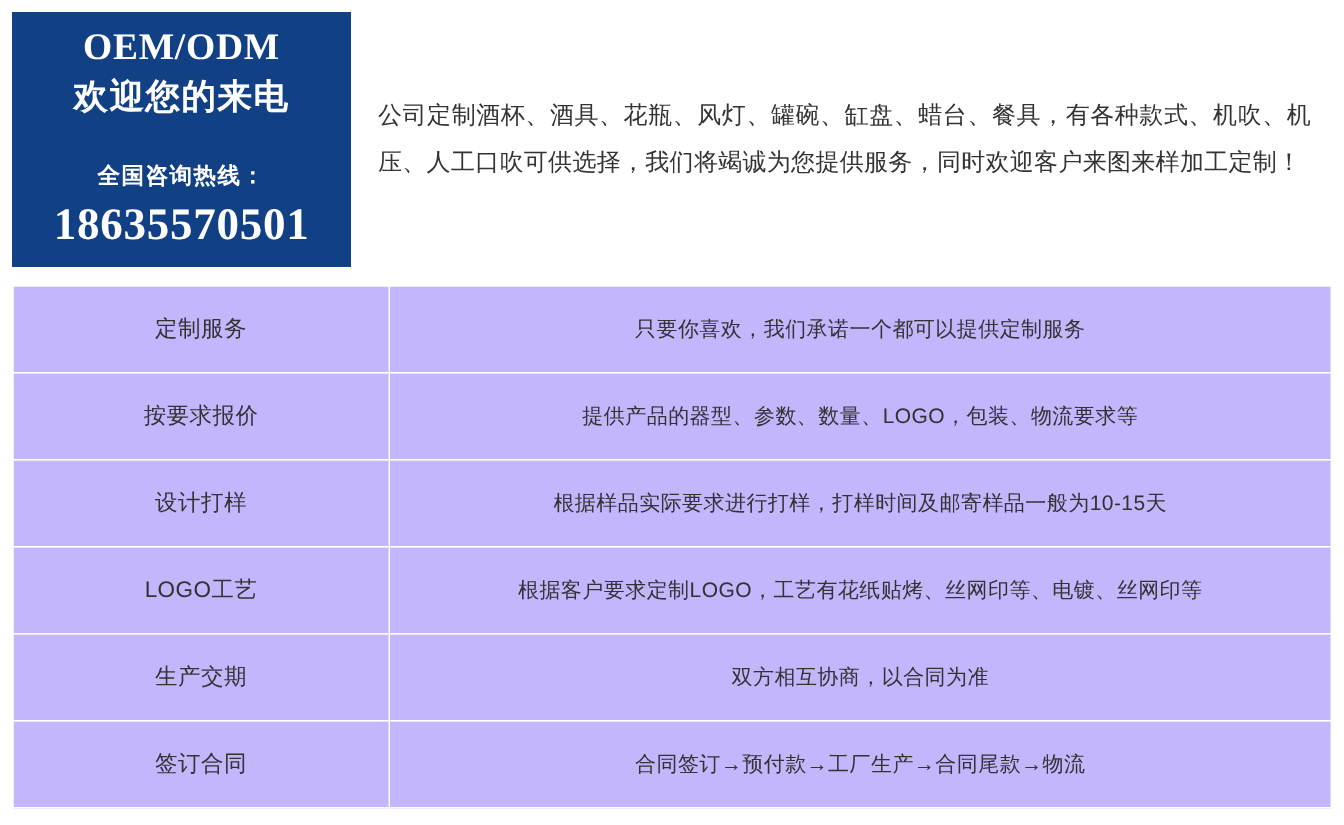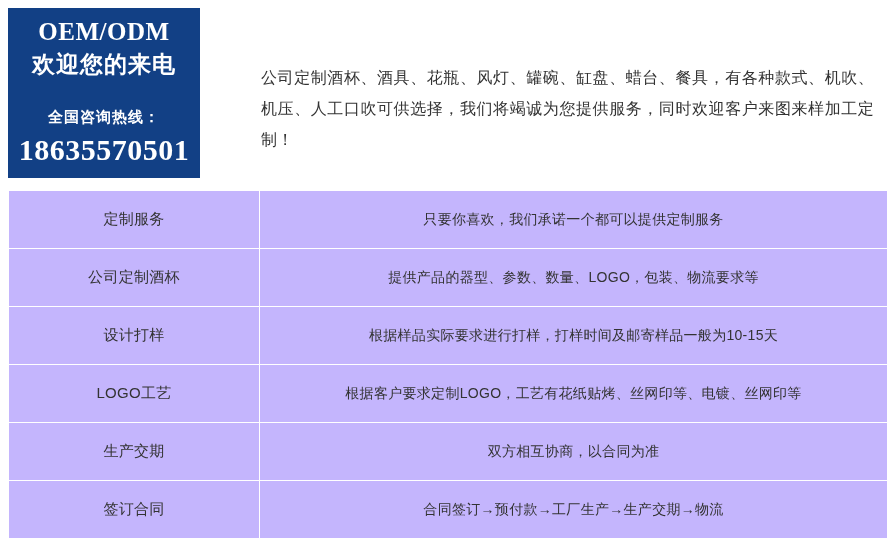--- a/index.html
+++ b/index.html
@@ -23,21 +23,21 @@
 
   
   .banner {
     display: flex;
     align-items: stretch;
     height: 178px;
     padding: 8px 8px 0 8px;
     box-sizing: border-box;
   }
   .banner-left {
-    width: 192px;
+    width: 226px;
     background: #124085;
     color: #ffffff;
     display: flex;
     flex-direction: column;
     align-items: center;
     justify-content: center;
     box-sizing: border-box;
     padding: 6px 4px 10px 4px;
   }
   .oem-line {
@@ -69,21 +69,20 @@
     letter-spacing: 0.5px;
     line-height: 1.1;
   }
   .banner-right {
     flex: 1;
     background: #ffffff;
     display: flex;
     align-items: flex-start;
     box-sizing: border-box;
     padding: 38px 14px 10px 18px;
-    margin-left: 43px;
   }
   .banner-desc {
     font-size: 16px;
     line-height: 1.95;
     color: #333333;
     letter-spacing: 0.2px;
     text-align: justify;
   }
 
   
@@ -129,35 +128,35 @@
     </div>
   </div>
 
   <table class="spec-table">
     <tbody>
       <tr>
         <td class="col-label">定制服务</td>
         <td class="col-value">只要你喜欢，我们承诺一个都可以提供定制服务</td>
       </tr>
       <tr>
-        <td class="col-label">公司定制酒杯</td>
+        <td class="col-label">按要求报价</td>
         <td class="col-value">提供产品的器型、参数、数量、LOGO，包装、物流要求等</td>
       </tr>
       <tr>
         <td class="col-label">设计打样</td>
         <td class="col-value">根据样品实际要求进行打样，打样时间及邮寄样品一般为10-15天</td>
       </tr>
       <tr>
         <td class="col-label">LOGO工艺</td>
         <td class="col-value">根据客户要求定制LOGO，工艺有花纸贴烤、丝网印等、电镀、丝网印等</td>
       </tr>
       <tr>
         <td class="col-label">生产交期</td>
         <td class="col-value">双方相互协商，以合同为准</td>
       </tr>
       <tr>
         <td class="col-label">签订合同</td>
-        <td class="col-value">合同签订→预付款→工厂生产→生产交期→物流</td>
+        <td class="col-value">合同签订→预付款→工厂生产→合同尾款→物流</td>
       </tr>
     </tbody>
   </table>
 
 </div>
 
 </body></html>

